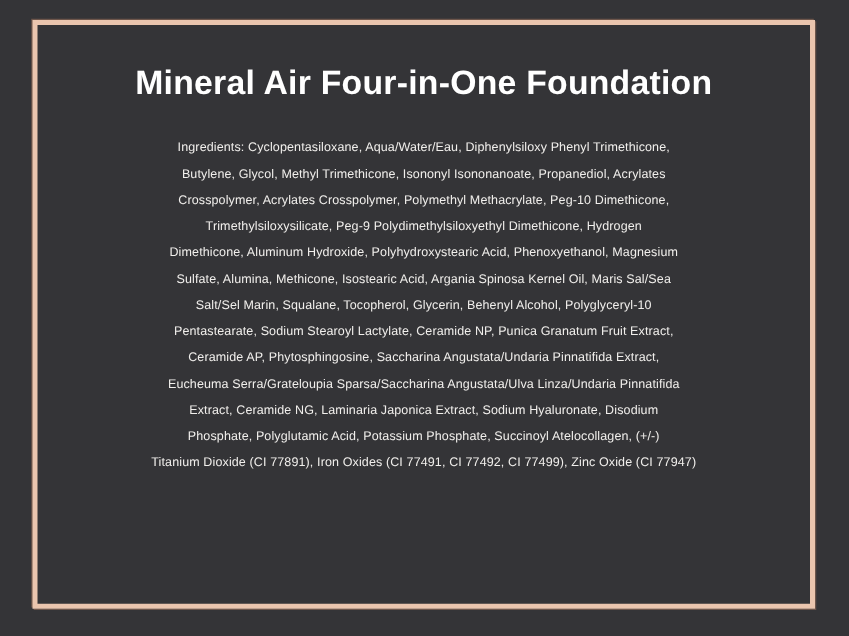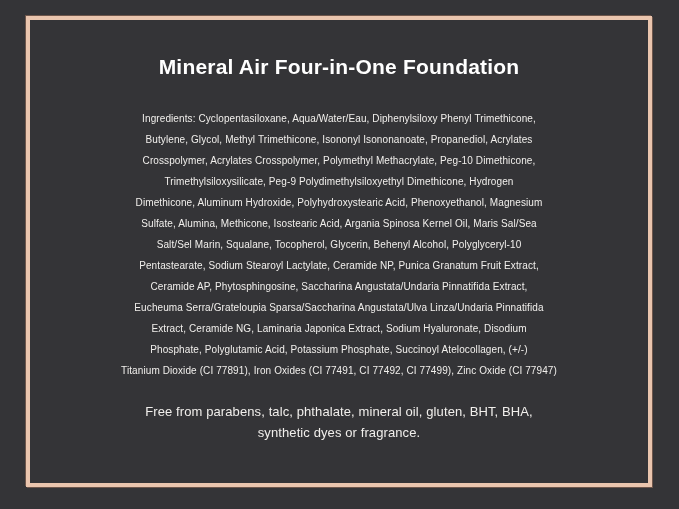--- a/index.html
+++ b/index.html
@@ -25,21 +25,21 @@
     left: 26px;
     top: 16px;
     right: 27px;
     bottom: 22px;
     border: 4px solid var(--border-color);
     box-shadow: -1px -1px 0 var(--border-shadow), 1px 1px 0 var(--border-shadow);
     text-align: center;
   }
   .product-title {
     margin: 30px 18px 0;
-    font-size: 21px;
+    font-size: 27px;
     line-height: 33px;
     font-weight: bold;
     letter-spacing: 0.2px;
     color: var(--title-color);
   }
   .ingredients {
     margin: 25px auto 0;
     max-width: 600px;
     font-size: 10px;
     line-height: 21px;
@@ -68,15 +68,13 @@
 Trimethylsiloxysilicate, Peg-9 Polydimethylsiloxyethyl Dimethicone, Hydrogen
 Dimethicone, Aluminum Hydroxide, Polyhydroxystearic Acid, Phenoxyethanol, Magnesium
 Sulfate, Alumina, Methicone, Isostearic Acid, Argania Spinosa Kernel Oil, Maris Sal/Sea
 Salt/Sel Marin, Squalane, Tocopherol, Glycerin, Behenyl Alcohol, Polyglyceryl-10
 Pentastearate, Sodium Stearoyl Lactylate, Ceramide NP, Punica Granatum Fruit Extract,
 Ceramide AP, Phytosphingosine, Saccharina Angustata/Undaria Pinnatifida Extract,
 Eucheuma Serra/Grateloupia Sparsa/Saccharina Angustata/Ulva Linza/Undaria Pinnatifida
 Extract, Ceramide NG,  Laminaria Japonica Extract, Sodium Hyaluronate, Disodium
 Phosphate, Polyglutamic Acid, Potassium Phosphate, Succinoyl Atelocollagen, (+/-)
 Titanium Dioxide (CI 77891), Iron Oxides (CI 77491, CI 77492, CI 77499), Zinc Oxide (CI 77947)</p>
-  <p class="free-from">Free from parabens, talc, phthalate, mineral oil, gluten, BHT, BHA,
-synthetic dyes or fragrance.</p>
 </div>
 
 </body></html>

